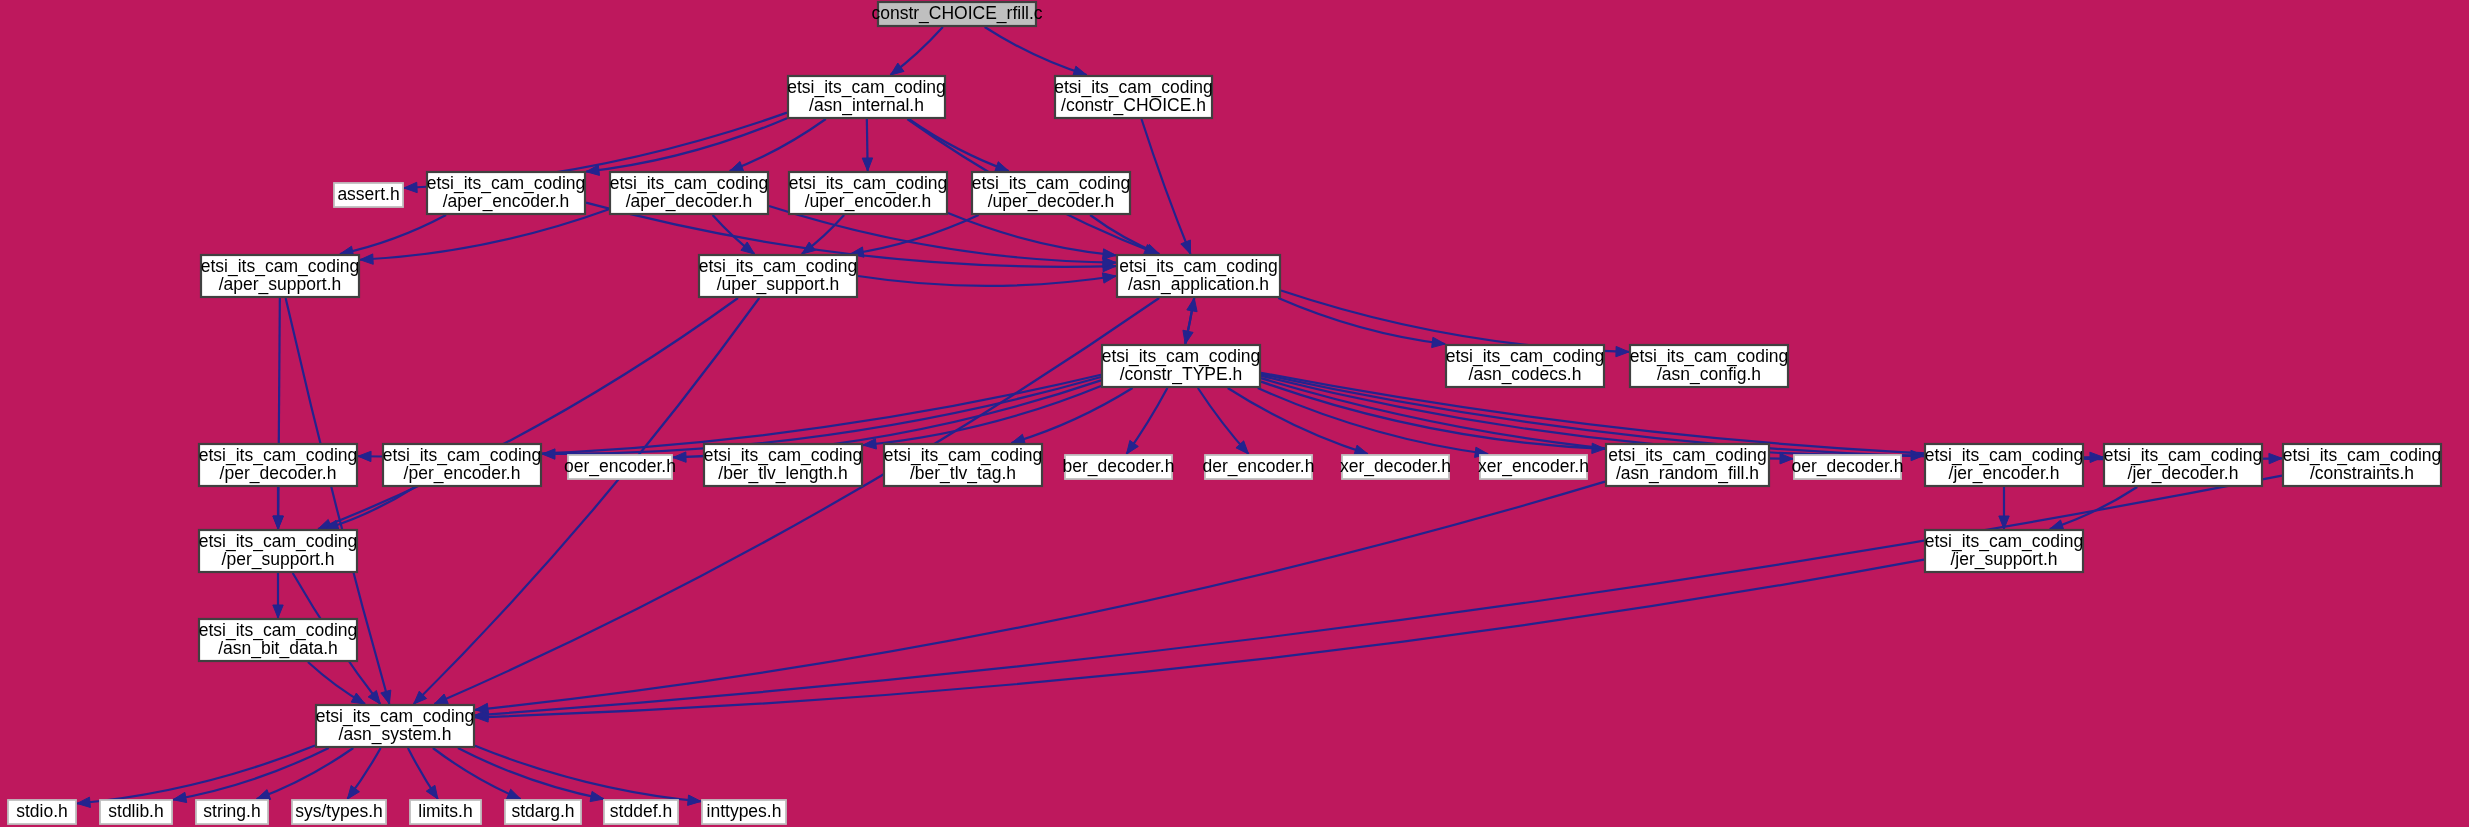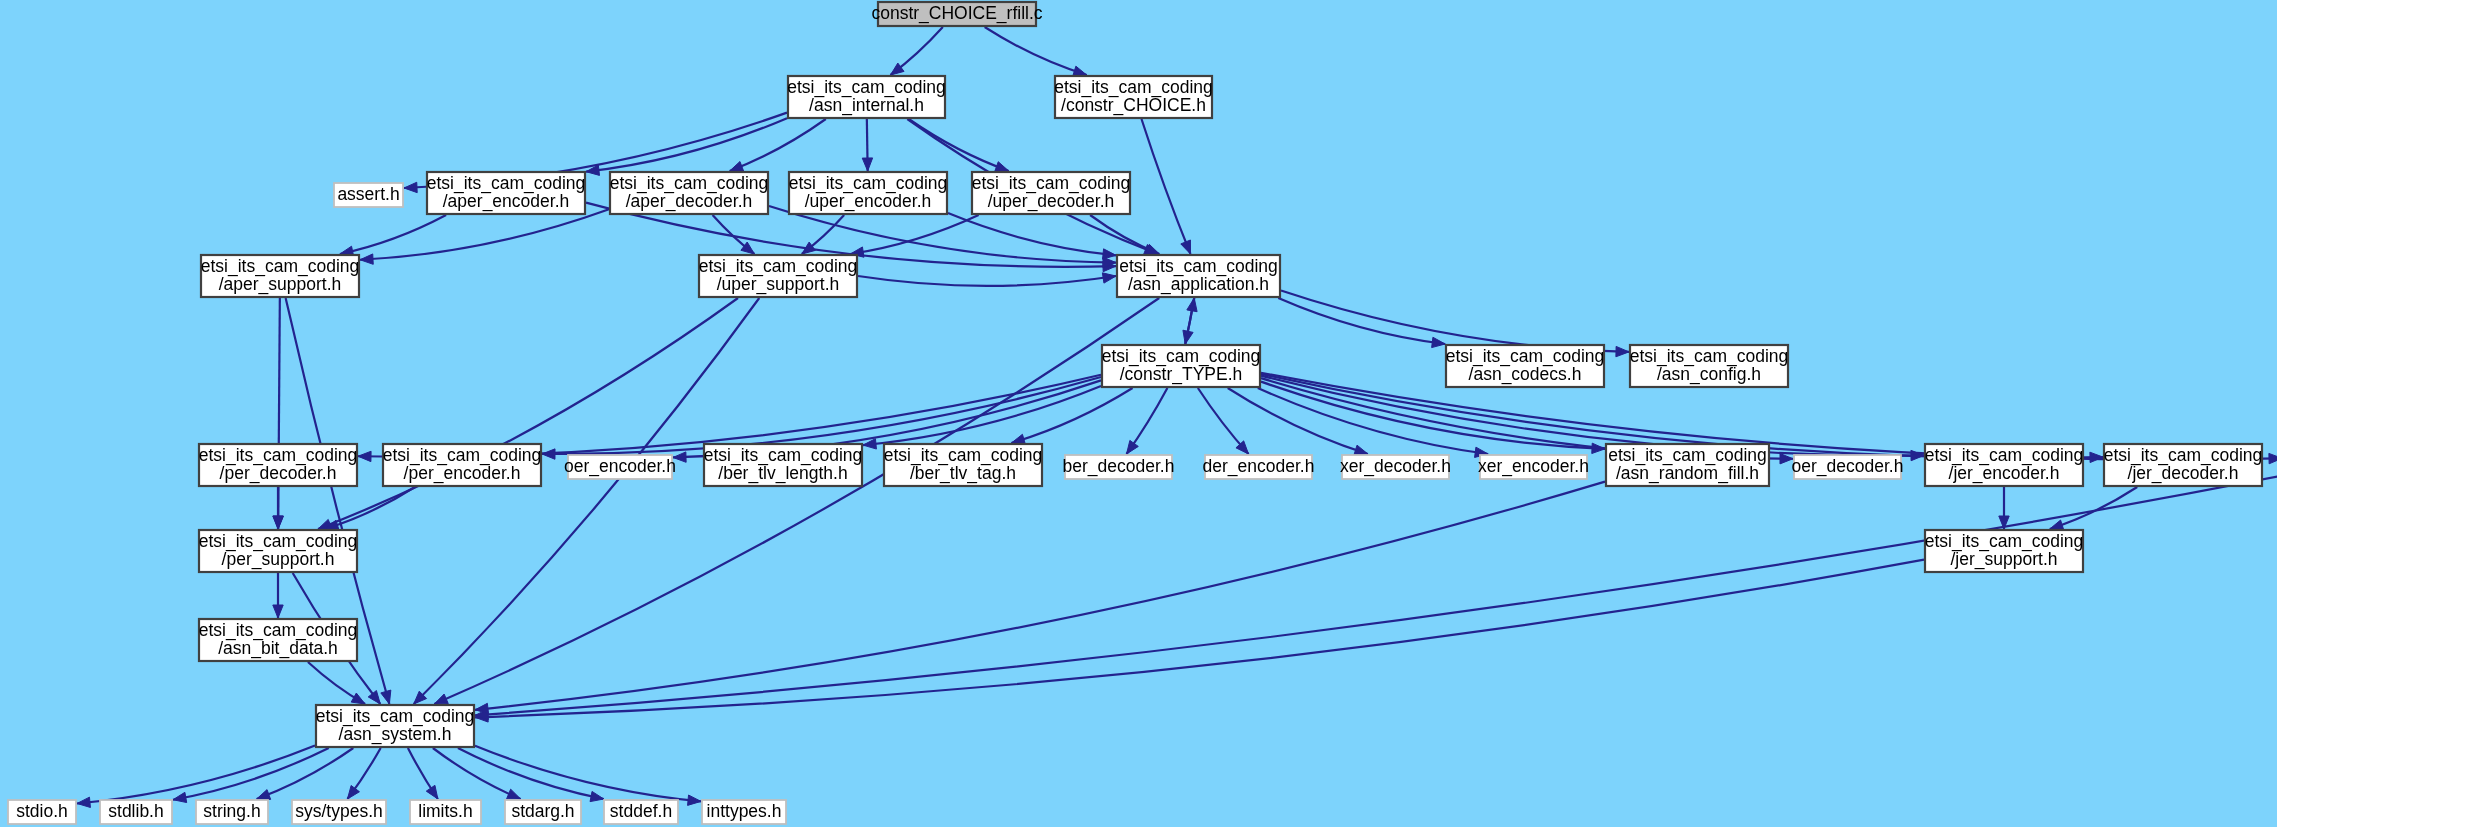--- a/index.html
+++ b/index.html
@@ -2,23 +2,23 @@
 <html><head>
 <meta charset="utf-8">
 <style>
   html, body {
     margin: 0;
     padding: 0;
     background: #ffffff;
   }
   #canvas {
     position: relative;
-    width: 2277px;
+    width: 2469px;
     height: 827px;
-    background: #7dd3fc;
+    background: #be185d;
     overflow: hidden;
     font-family: "Liberation Sans", sans-serif;
   }
   svg#graph {
     position: absolute;
     top: 0; left: 0;
     width: 2469px;
     height: 827px;
   }
   .edge-path {

